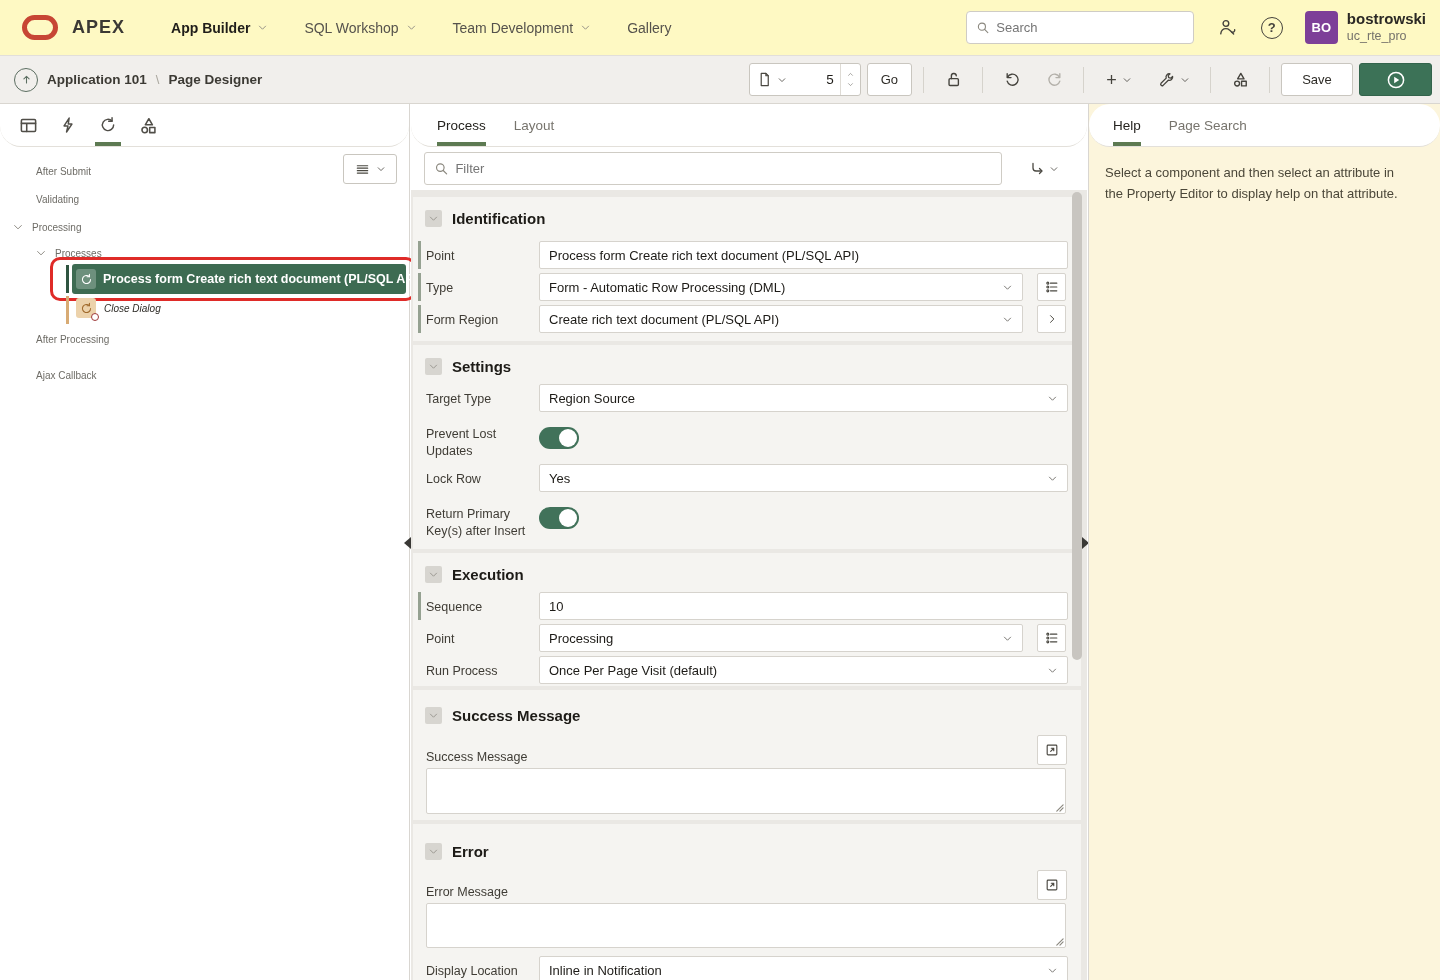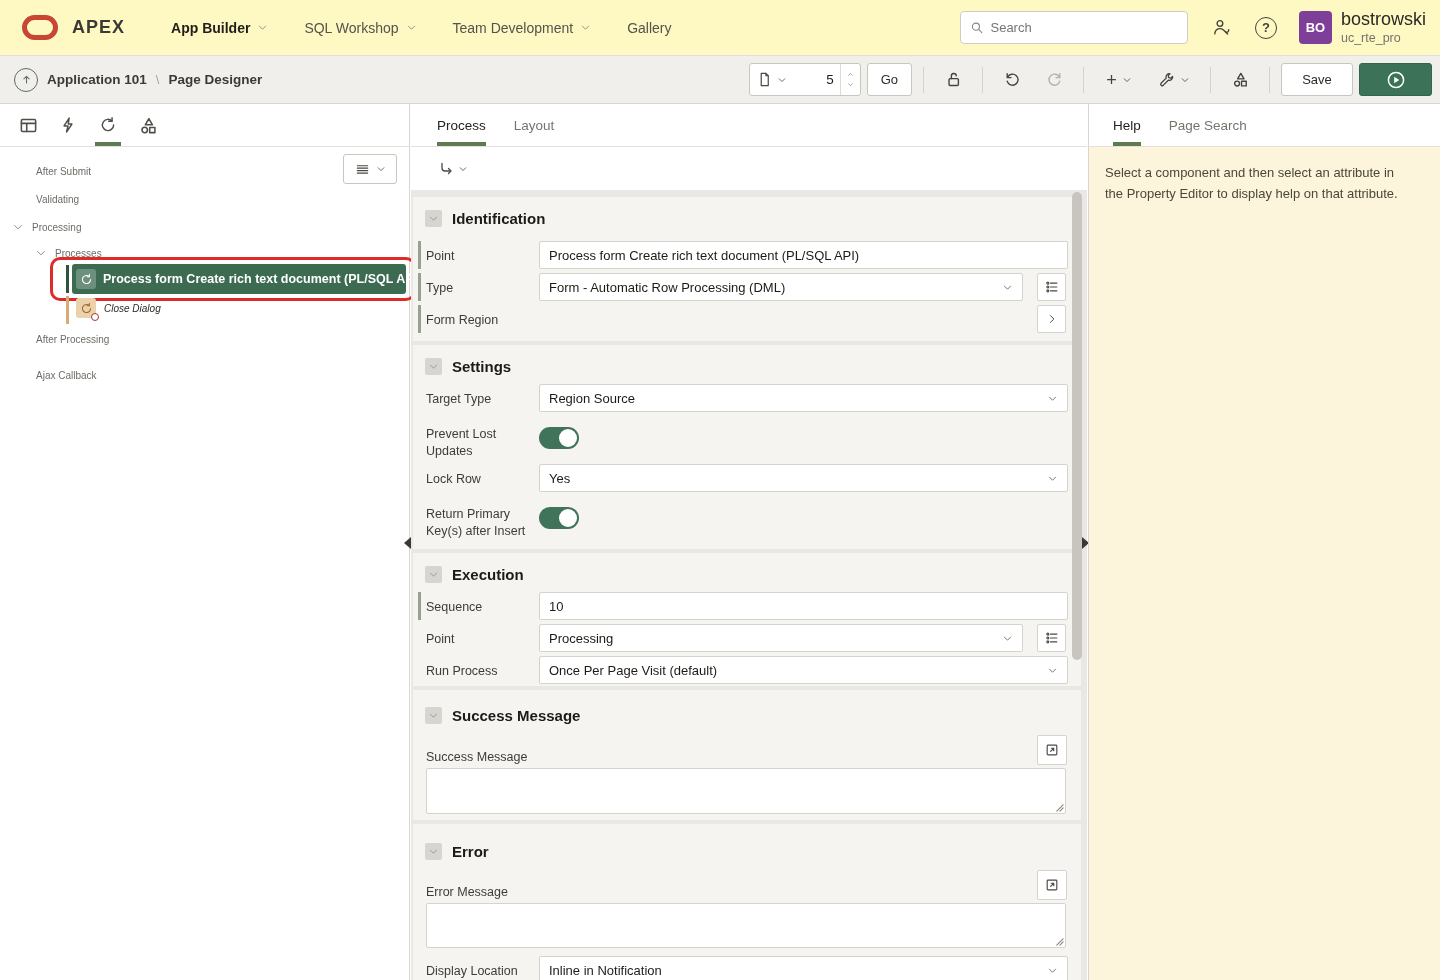--- a/index.html
+++ b/index.html
@@ -15,21 +15,21 @@
   .nav-item { display:flex; align-items:center; gap:7px; padding:10px 14px; font-size:14px; color:#55524c; cursor:pointer; }
   .nav-item.active { font-weight:bold; color:#201e1a; }
   .nav-chev { color:#8a877f; }
   .hdr-right { margin-left:auto; display:flex; align-items:center; margin-right:14px; }
   .search-box { width:228px; height:33px; background:#fff; border:1px solid #cfccc5; border-radius:4px; display:flex; align-items:center; padding:0 9px; gap:7px; color:#8b887f; }
   .search-box input { border:none; outline:none; font-size:13px; width:100%; font-family:inherit; color:#3a382f; background:transparent; }
   .hdr-icon { color:#44423c; margin-left:24px; cursor:pointer; }
   .qcircle { width:22px; height:22px; border:1.5px solid #44423c; border-radius:50%; display:flex; align-items:center; justify-content:center; font-size:13px; font-weight:bold; }
   .avatar { width:33px; height:33px; background:#7d3f98; color:#fff; border-radius:4px; display:flex; align-items:center; justify-content:center; font-size:13px; font-weight:bold; margin-left:22px; }
   .user-meta { margin-left:9px; line-height:1.25; }
-  .user-name { font-size:18px; font-weight:normal; color:#2b2925; }
+  .user-name { font-size:15px; font-weight:bold; color:#2b2925; }
   .user-ws { font-size:12.5px; color:#75726b; }
 
   
   .tbar { position:absolute; top:56px; left:0; right:0; height:48px; background:#f1efec; border-bottom:1px solid #d9d6d0; display:flex; align-items:center;gap:48px; }
   .crumbs { display:flex; align-items:center; gap:9px; margin-left:14px; }
   .up-circle { width:24px; height:24px; border:1.4px solid #5c6e61; border-radius:50%; color:#5c6e61; display:flex; align-items:center; justify-content:center; cursor:pointer; }
   .crumb { font-size:13.5px; font-weight:600; color:#3c3a34; cursor:pointer; }
   .crumb-sep { color:#a9a69e; font-size:13px; }
   .tbar-right { margin-left:auto; display:flex; align-items:center; margin-right:8px; gap:6px; }
   .page-box { display:flex; align-items:stretch; height:33px; background:#fff; border:1px solid #c9c6bf; border-radius:3px; overflow:hidden; }
@@ -41,21 +41,21 @@
   .icon-btn.dim { color:#b4b1aa; }
   .tb-sep { width:1px; height:26px; background:#d6d3cc; margin:0 5px; }
   .combo-ib { display:flex; align-items:center; gap:5px; }
   .run-btn { width:73px; height:33px; background:#3c7257; border:1px solid #33644c; border-radius:3px; display:flex; align-items:center; justify-content:center; color:#fff; cursor:pointer; }
 
   
   .panel-left  { position:absolute; top:104px; bottom:0; left:0; width:410px; background:#fff; border-right:1px solid #d9d6d1; }
   .panel-center{ position:absolute; top:104px; bottom:0; left:411px; width:676px; background:#fff; overflow:hidden; }
   .panel-right { position:absolute; top:104px; bottom:0; left:1088px; right:0; background:#fcf5dc; border-left:1px solid #d9d6d1; }
 
-  .tabbar { height:43px; background:#fff; border-bottom:1px solid #e3e0da; display:flex; align-items:stretch; }
+  .tabbar { height:43px; background:#fff; border-bottom:1px solid #e3e0da; display:flex; align-items:stretch;border-radius:21px; }
   .icon-tab { width:40px; display:flex; align-items:center; justify-content:center; color:#504e48; position:relative; cursor:pointer; }
   .icon-tab:first-child { margin-left:8px; }
   .icon-tab.sel::after { content:""; position:absolute; left:7px; right:7px; bottom:0; height:4px; background:#5d7a52; }
   .txt-tab { display:flex; align-items:center; padding:0 14px; font-size:13.5px; color:#77746d; position:relative; cursor:pointer; }
   .txt-tab.sel { color:#25231f; }
   .txt-tab.sel::after { content:""; position:absolute; left:14px; right:14px; bottom:0; height:4px; background:#5d7a52; }
 
   
   .tree-menu-btn { position:absolute; right:12px; top:50px; width:54px; height:30px; background:#fff; border:1px solid #c9c6bf; border-radius:3px; display:flex; align-items:center; justify-content:center; gap:6px; color:#4a4841; cursor:pointer; }
   .tnode { position:absolute; display:flex; align-items:center; font-size:10px; color:#6e6c66; cursor:pointer; gap:8px; }
@@ -408,20 +408,26 @@
     </div>
   </div>
 
   <div class="panel-center">
     <div class="tabbar" style="padding-left:12px;">
       <div class="txt-tab sel">Process</div>
       <div class="txt-tab">Layout</div>
     </div>
 
     <div class="filter-row">
+      <div class="filter-box">
+        <svg class="i" width="15" height="15">
+            <use href="#ic-search"></use>
+          </svg>
+        <input type="text" placeholder="Filter" style="">
+      </div>
       <div class="goto-btn">
         <svg class="i" width="16" height="16">
             <use href="#ic-return"></use>
           </svg>
         <svg class="i" width="10" height="10">
             <use href="#ic-chev-down"></use>
           </svg>
       </div>
     </div>
 
@@ -454,20 +460,26 @@
           </div>
           <div class="side-btn">
             <svg class="i" width="14" height="14">
                 <use href="#ic-listpick"></use>
               </svg>
           </div>
         </div>
         <div class="frow" style="top:108px;">
           <div class="chgbar"></div>
           <div class="flabel">Form Region</div>
+          <div class="fval short sel">
+            <span>Create rich text document (PL/SQL API)</span>
+            <svg class="i sel-chev" width="11" height="11">
+                <use href="#ic-chev-down"></use>
+              </svg>
+          </div>
           <div class="side-btn">
             <svg class="i" width="12" height="12">
                 <use href="#ic-chev-right"></use>
               </svg>
           </div>
         </div>
       </div>
 
       <div class="card" style="top:155px; height:204px;">
         <div class="sec-head" style="top:10px;">

